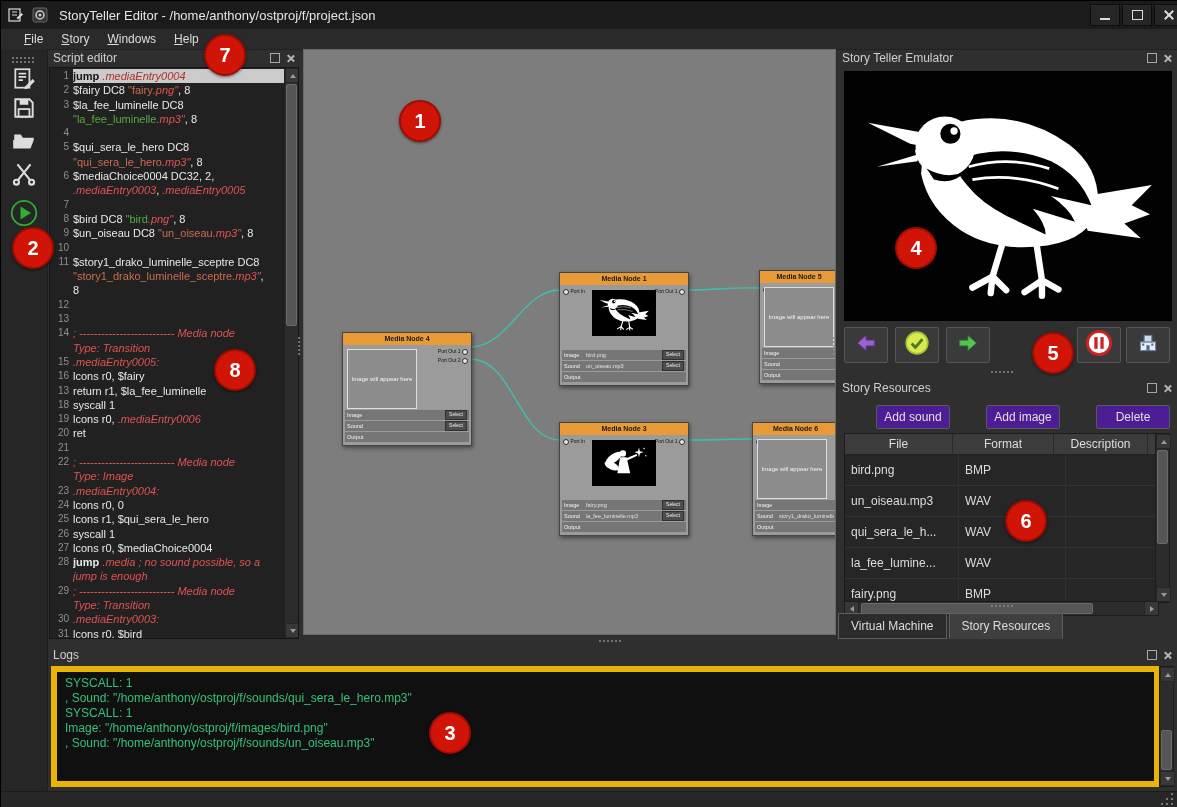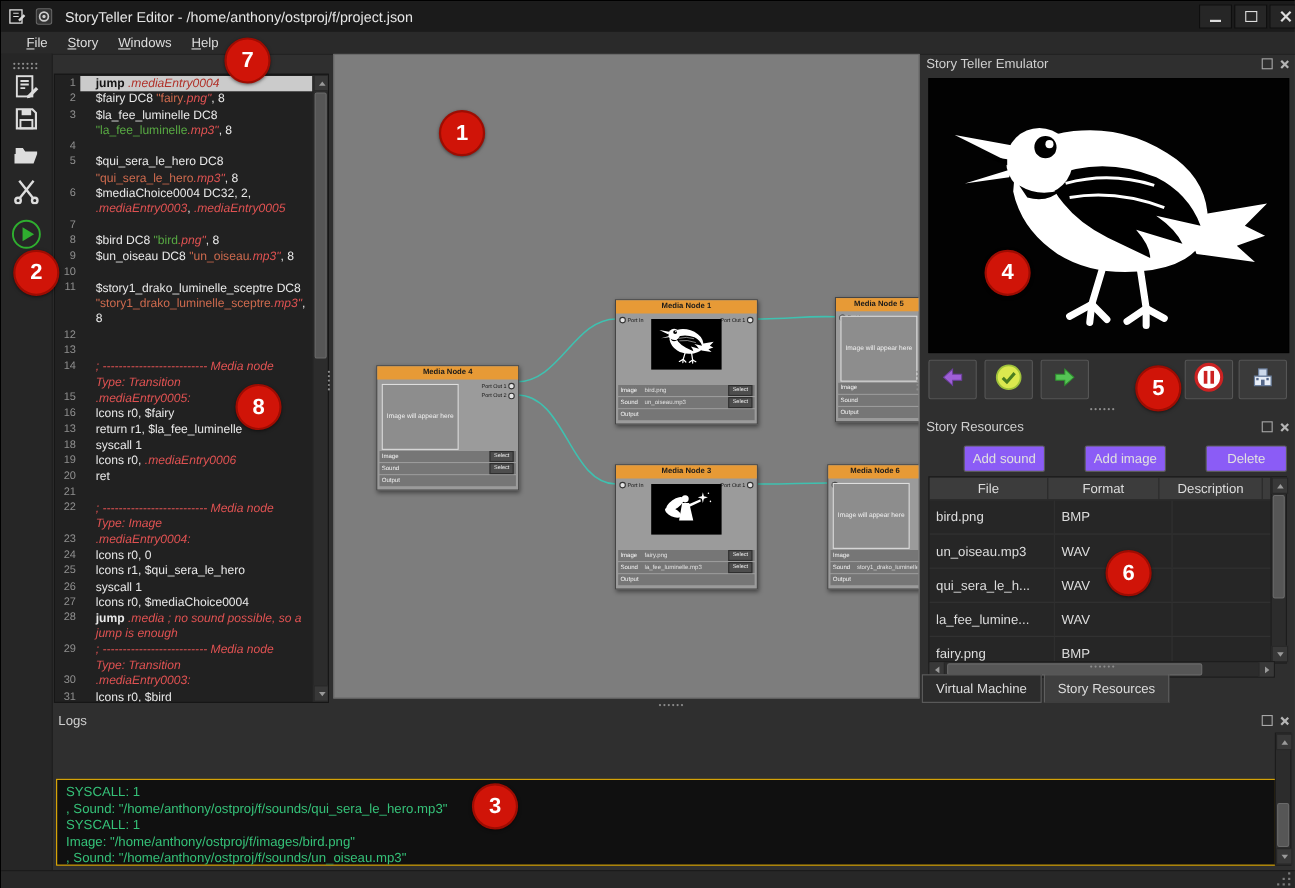--- a/index.html
+++ b/index.html
@@ -31,21 +31,21 @@
   .pt-float{width:8px;height:8px;border:1px solid #a8a8a8;display:inline-block;}
   .pt-close{position:relative;width:9px;height:9px;display:inline-block;}
   .pt-close::before,.pt-close::after{content:"";position:absolute;left:4px;top:0;width:1.5px;height:9px;background:#b5b5b5;}
   .pt-close::before{transform:rotate(45deg);} .pt-close::after{transform:rotate(-45deg);}
   
   .script-dock{position:absolute;left:46px;top:48px;width:254px;height:592px;}
   .editor{position:absolute;left:2px;right:2px;top:18px;bottom:2px;background:#212121;border:1px solid #161616;overflow:hidden;}
   .code{position:absolute;left:0;top:1px;right:13px;bottom:0;overflow:hidden;}
   .crow{display:flex;height:14.3px;line-height:14.3px;font-size:11px;}
   .ln{width:19px;flex:none;text-align:right;padding-right:4px;color:#8f8f8f;font-size:10px;}
-  .ct{flex:1;color:#e8e8e8;white-space:pre;padding-left:14px;overflow:hidden;}
+  .ct{flex:1;color:#e8e8e8;white-space:pre;padding-left:0;overflow:hidden;}
   .crow.hl .ct{background:#cbcbcb;color:#141414;}
   .kw{font-weight:bold;}
   .lbl,.cmt,.ext{color:#e05252;font-style:italic;}
   .crow.hl .lbl{color:#b03028;}
   .s1{color:#cd6a4e;} .s2{color:#58a943;}
   
   .vscroll{position:absolute;right:0;top:0;bottom:0;width:13px;background:#2c2c2c;border-left:1px solid #222;}
   .sb-btn{position:absolute;left:0;width:13px;height:13px;background:#383838;border:1px solid #262626;display:flex;align-items:center;justify-content:center;}
   .sb-top{top:0;} .sb-bot{bottom:0;}
   .sb-thumb{position:absolute;left:1px;right:1px;background:#565656;border:1px solid #6a6a6a;border-radius:2px;}
@@ -75,40 +75,40 @@
   .right-dock{position:absolute;left:835px;top:48px;width:342px;height:592px;}
   .em-screen{position:absolute;left:8px;top:22px;width:326px;height:248px;background:#020202;border:1px solid #000;
              display:flex;align-items:center;justify-content:center;overflow:hidden;}
   .em-screen svg{height:96%;}
   .em-btnrow{position:absolute;left:8px;right:8px;top:278px;height:36px;display:flex;align-items:center;}
   .em-nav{display:flex;gap:7px;} .em-ctl{margin-left:auto;display:flex;gap:5px;}
   .em-btn{width:42px;height:34px;background:#3a3a3a;border:1px solid #565656;border-radius:2px;
           display:flex;align-items:center;justify-content:center;}
   
   .res-btnrow{position:absolute;left:8px;right:8px;top:356px;height:24px;display:flex;gap:4px;}
-  .res-btn{flex:1;background:#8b5cf6;border:1px solid #5a5a5a;border-radius:2px;color:#e0e0e0;font-size:12px;
+  .res-btn{flex:1;background:#4c1d95;border:1px solid #5a5a5a;border-radius:2px;color:#e0e0e0;font-size:12px;
            display:flex;align-items:center;justify-content:center;margin-left:32px;}
   .res-table{position:absolute;left:8px;right:8px;top:384px;height:168px;background:#262626;border:1px solid #1c1c1c;overflow:hidden;}
   .res-header{display:flex;height:20px;background:#3c3c3c;border-bottom:1px solid #222;}
   .res-hcell{font-size:12px;color:#ddd;display:flex;align-items:center;justify-content:center;border-right:1px solid #2a2a2a;}
   .res-row{display:flex;height:30px;border-bottom:1px solid #333;}
   .res-cell{font-size:12px;color:#ddd;display:flex;align-items:center;padding-left:6px;border-right:1px solid #303030;overflow:hidden;white-space:nowrap;}
   .col0{width:107px;} .col1{width:100px;} .col2{width:93px;}
   .res-vscroll{position:absolute;right:8px;top:384px;width:13px;height:168px;background:#2c2c2c;border:1px solid #1c1c1c;}
   .res-hscroll{position:absolute;left:8px;top:552px;width:313px;height:13px;background:#2c2c2c;border:1px solid #1c1c1c;display:flex;align-items:center;}
   .hs-btn{width:13px;height:13px;background:#383838;border-right:1px solid #262626;display:flex;align-items:center;justify-content:center;flex:none;}
   .hs-btn:last-child{border-left:1px solid #262626;border-right:none;margin-left:auto;}
   .hs-thumb{height:9px;width:230px;margin-left:2px;background:#565656;border:1px solid #6a6a6a;border-radius:2px;}
   .tabs{position:absolute;left:2px;top:564px;display:flex;gap:2px;}
   .tab{height:24px;line-height:24px;padding:0 12px;font-size:12px;color:#ddd;background:#2c2c2c;border:1px solid #5f5f5f;}
   .tab.active{background:#3f3f3f;border-bottom-color:#3f3f3f;}
   
   .logs-dock{position:absolute;left:46px;top:645px;width:1131px;height:145px;}
-  .logs-body{position:absolute;left:4px;right:18px;top:20px;bottom:4px;background:#101010;border:1px solid #eab308;
-             padding:4px 8px;overflow:hidden;margin-top:42px;}
+  .logs-body{position:absolute;left:4px;right:18px;top:20px;bottom:4px;background:#101010;border:6px solid #eab308;
+             padding:4px 8px;overflow:hidden;}
   .log-line{font-size:12px;line-height:15px;color:#35c178;white-space:pre;}
   .logs-vscroll{position:absolute;right:4px;top:20px;bottom:4px;width:13px;background:#2c2c2c;border:1px solid #1c1c1c;}
   
   .statusbar{position:absolute;left:0;top:790px;width:1177px;height:17px;background:#272727;border-top:1px solid #1b1b1b;}
   .grip{position:absolute;right:5px;bottom:4px;width:2px;height:2px;background:#7a7a7a;
         box-shadow:-5px 0 #7a7a7a,-10px 0 #7a7a7a,0 -5px #7a7a7a,-5px -5px #7a7a7a,0 -10px #7a7a7a;}
   
   .dots-h{position:absolute;width:2px;height:2px;border-radius:50%;background:#8d8d8d;
           box-shadow:4px 0 #8d8d8d,8px 0 #8d8d8d,12px 0 #8d8d8d,16px 0 #8d8d8d,20px 0 #8d8d8d;}
   .dots-v{position:absolute;width:2px;height:2px;border-radius:50%;background:#8d8d8d;
@@ -204,20 +204,27 @@
         <span>
           <svg width="28" height="28" viewBox="0 0 24 24">
             <circle cx="12" cy="12" r="10.5" fill="none" stroke="#2fae2f" stroke-width="1.5"></circle>
             <path d="M9,6.5 L18,12 L9,17.5 Z" fill="#2fae2f"></path>
           </svg>
         </span>
       </div>
     </div>
 
   <div class="script-dock">
+    <div class="panel-title">
+      <span>Script editor</span>
+      <span class="pt-icons">
+        <span class="pt-float"></span>
+        <span class="pt-close"></span>
+      </span>
+    </div>
     <div class="editor">
       <div class="code">
           <div class="crow hl">
             <span class="ln">1</span>
             <span class="ct"><span class="kw">jump</span><span class="pl"> </span><span class="lbl">.mediaEntry0004</span></span>
           </div>
           <div class="crow">
             <span class="ln">2</span>
             <span class="ct"><span class="pl">$fairy DC8 </span><span class="s1">"fairy</span><span class="ext">.png"</span><span class="pl">, 8</span></span>
           </div>

